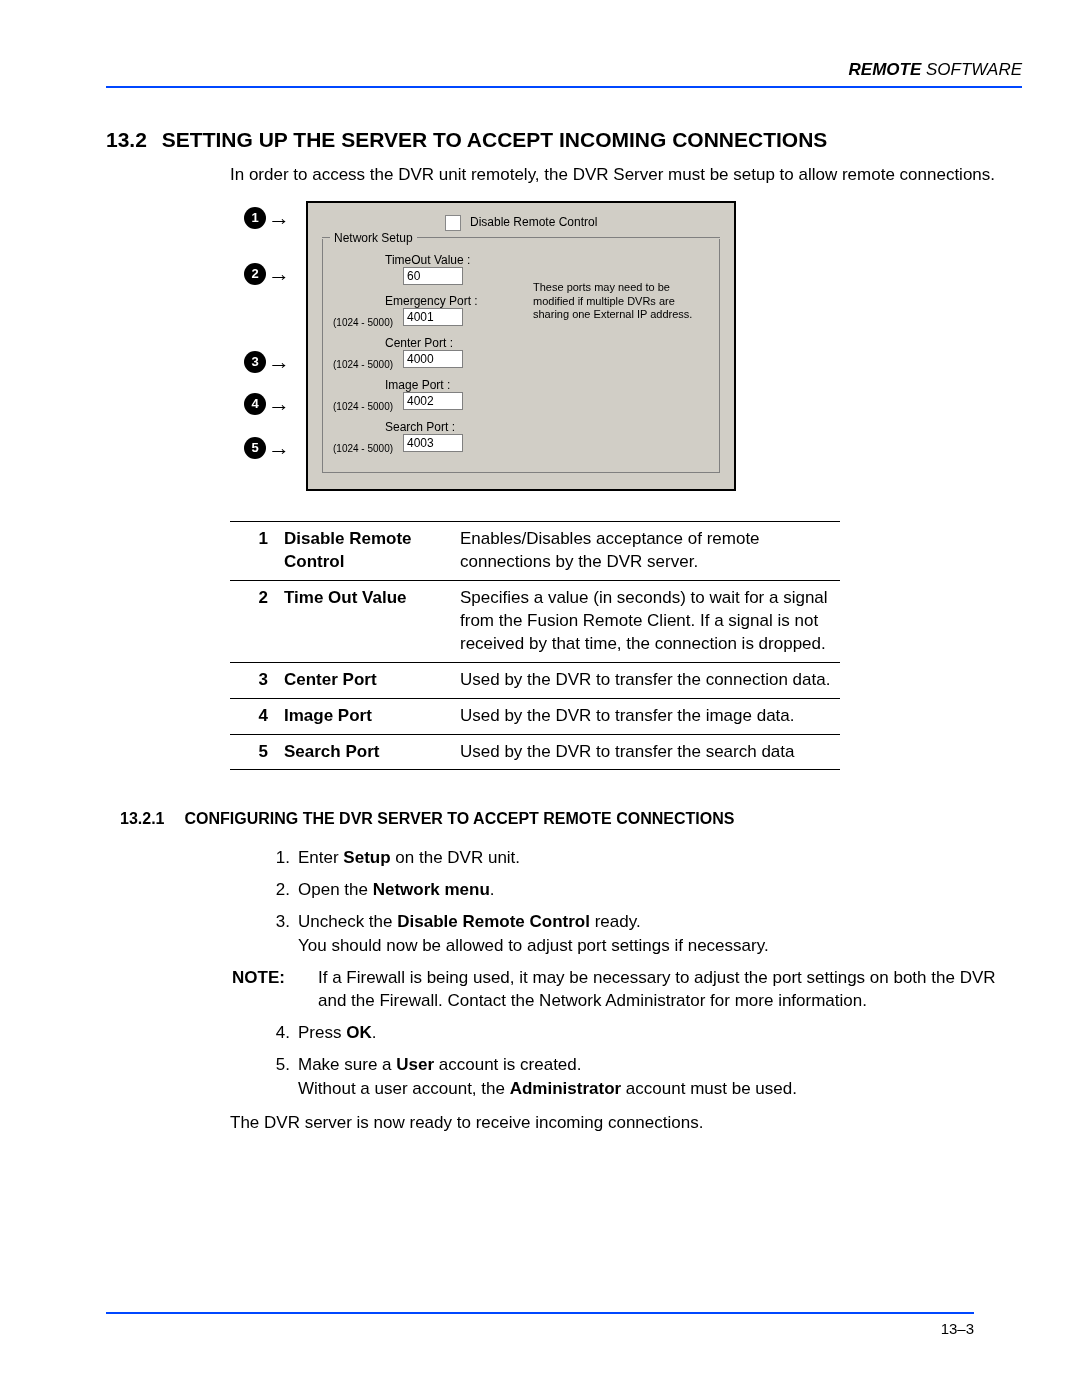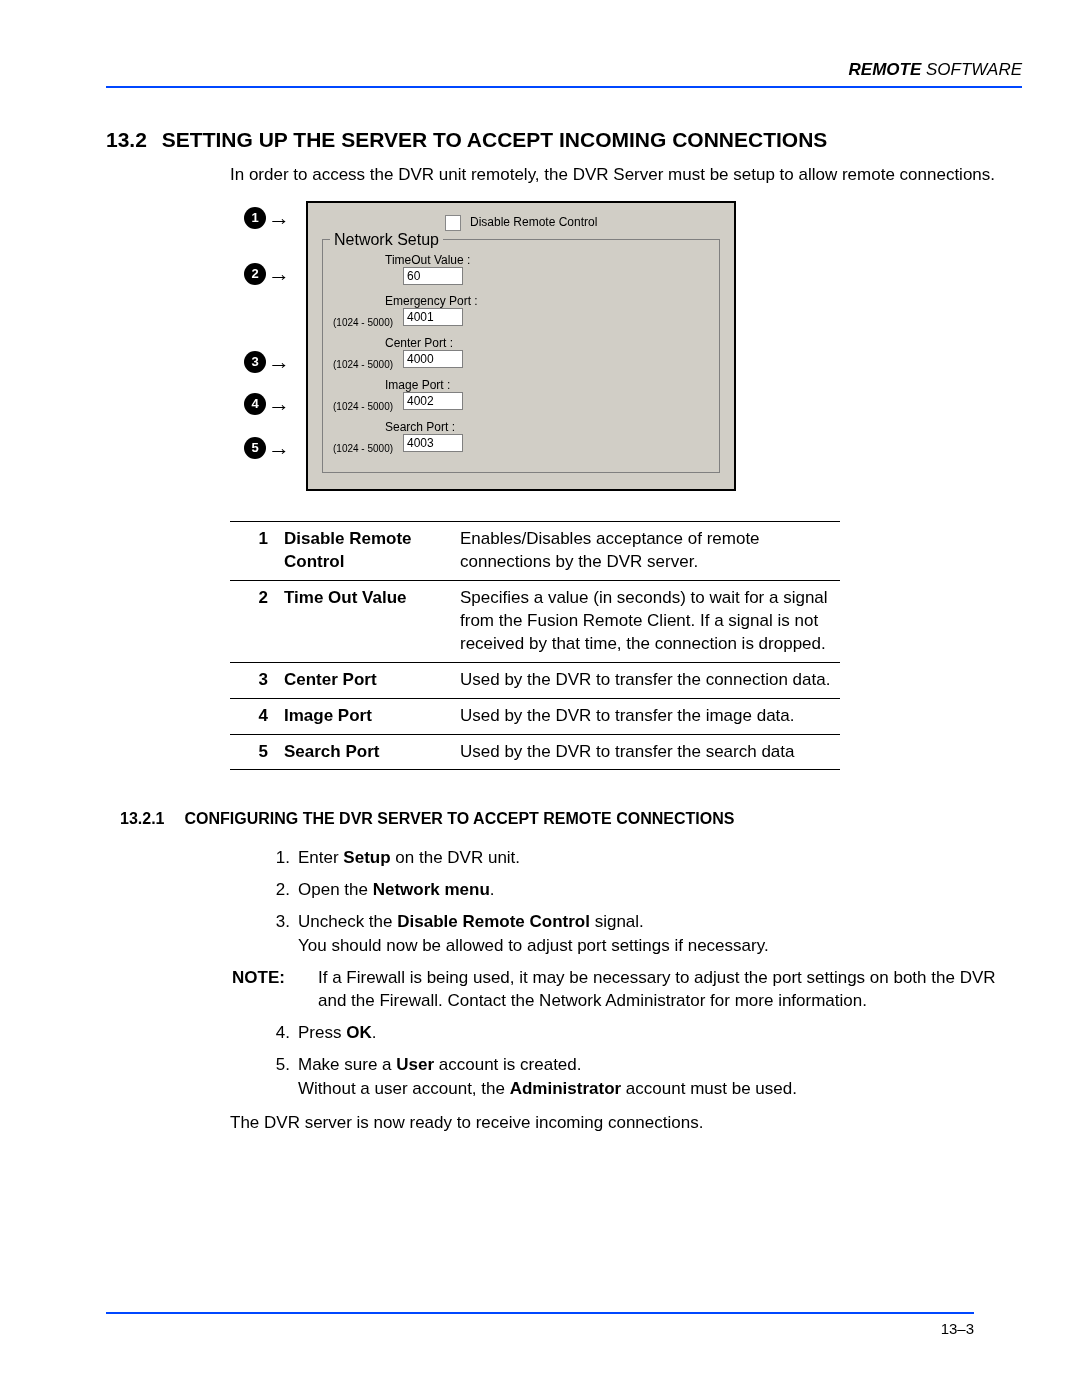--- a/index.html
+++ b/index.html
@@ -100,21 +100,21 @@
     border-top: none;
     position: relative;
     padding: 14px 10px 10px 10px;
     margin-top: 8px;
   }
   .groupbox-title {
     position: absolute;
     top: -8px; left: -1px; right: -1px;
     display: flex;
     align-items: center;
-    font-size: 16px;
+    font-size: 12px;
   }
   .groupbox-title::before,
   .groupbox-title::after {
     content: "";
     border-top: 1px solid #808080;
   }
   .groupbox-title::before { width: 8px; margin-right: 4px; }
   .groupbox-title::after  { flex: 1; margin-left: 4px; }
   .gb-row {
     display: flex;
@@ -278,20 +278,21 @@
           </div>
           <div class="port-range">(1024 - 5000)</div>
           <div class="field-row">
             <span class="field-label">Search Port :</span>
             <span class="field-input">4003</span>
           </div>
           <div class="port-range">(1024 - 5000)</div>
         </div>
         <div class="gb-right">
           <div style="height:24px;"></div>
+          <div>These ports may need to be modified if multiple DVRs are sharing one External IP address.</div>
         </div>
       </div>
     </div>
   </div>
 </div>
 
 <table class="desc">
   <tbody>
         <tr>
     <td class="num">1</td>
@@ -335,21 +336,21 @@
   </div>
   <div class="step-row">
     <div class="step-num">2.</div>
     <div class="step-txt">
       <span>Open the </span><b>Network menu</b><span>.</span>
     </div>
   </div>
   <div class="step-row">
     <div class="step-num">3.</div>
     <div class="step-txt">
-      <span>Uncheck the </span><b>Disable Remote Control</b><span> signal.</span><br>
+      <span>Uncheck the </span><b>Disable Remote Control</b><span> ready.</span><br>
       <span>You should now be allowed to adjust port settings if necessary.</span>
     </div>
   </div>
   <div class="note-row">
     <div class="note-lbl">NOTE:</div>
     <div class="step-txt">If a Firewall is being used, it may be necessary to adjust the port settings on both the DVR and the Firewall. Contact the Network Administrator for more information.</div>
   </div>
   <div class="step-row">
     <div class="step-num">4.</div>
     <div class="step-txt">

